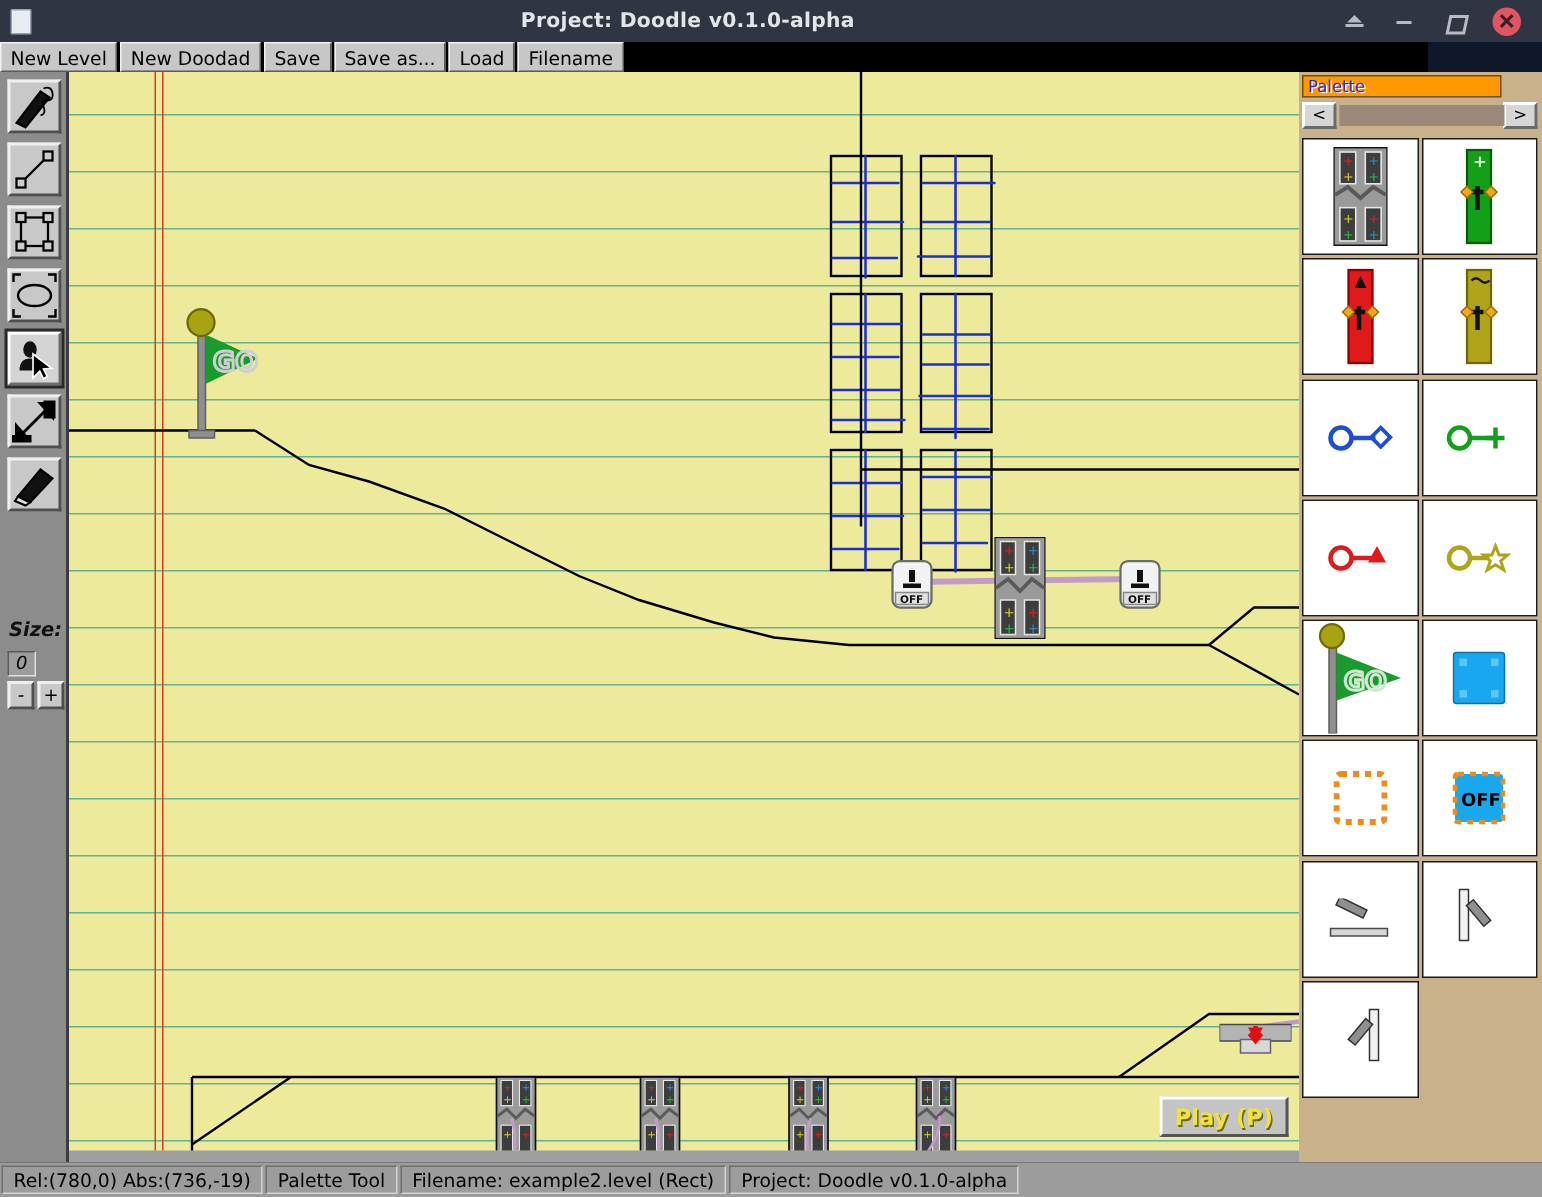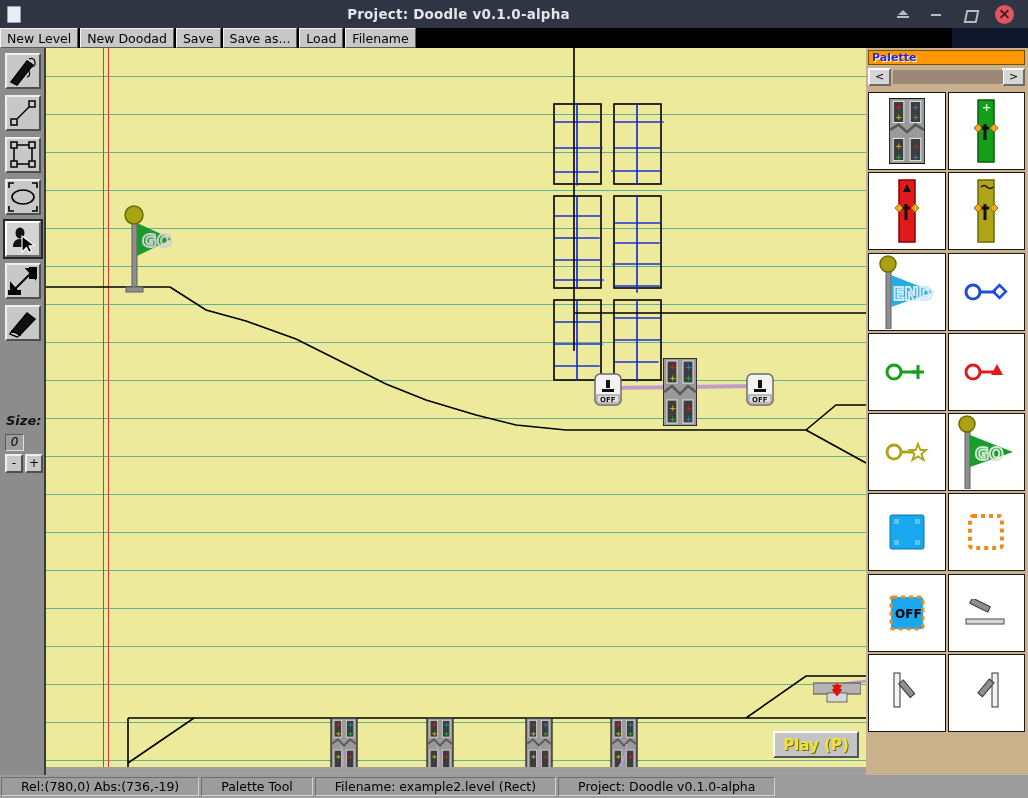--- a/index.html
+++ b/index.html
@@ -67,41 +67,41 @@
      background:#edeb9b; overflow:hidden; border-bottom:3px solid #9f9f9f; }
   #paper { position:absolute; inset:0; }
   .hline { position:absolute; left:0; width:820px; height:1px; background:#4aa891; opacity:.85;}
   .vline { position:absolute; top:0; width:1px; height:722px; background:#e0392a; }
   #canvas-scroll-h { position:absolute; left:46px; top:722px; width:820px; height:5px; background:#9f9f9f; }
 
   svg.overlay { position:absolute; left:0; top:0; width:820px; height:722px; }
 
   
   #palette { position:absolute; left:866px; top:0; width:162px; height:727px; background:#c9b18c; }
-  #palette-title { position:absolute; left:2px; top:2px; width:157px; height:15px; background:#ff9800;
-     border:1px solid #7a4f00; color:#2a2ad0; font-weight:bold; font-size:11px;
+  #palette-title { position:absolute; left:2px; top:2px; width:133px; height:15px; background:#ff9800;
+     border:1px solid #7a4f00; color:#2a2ad0; font-weight:normal; font-size:11px;
      font-family:"DejaVu Sans", sans-serif; padding-left:3px; line-height:13px;
      text-shadow: 1px 1px 0 #ffffff; }
   #pal-scrollrow { position:absolute; left:2px; top:19px; width:157px; height:20px; display:flex; align-items:center; }
   .palarrow { width:23px; height:18px; background:#d6d6d6;
      border-top:2px solid #ffffff; border-left:2px solid #ffffff;
      border-bottom:2px solid #6b6b6b; border-right:2px solid #6b6b6b;
      text-align:center; font-size:11px; line-height:14px; color:#000; cursor:pointer; }
   #pal-track { flex:1; height:14px; margin:0 2px; background:#e0a573; position:relative; }
   #pal-thumb { position:absolute; left:0; top:0; width:110px; height:14px; background:#9b8878; cursor:pointer;}
   #pal-grid { position:absolute; left:2px; top:44px; width:157px; height:640px;
      display:grid; grid-template-columns:1fr 1fr; gap:2px; }
   .pcell { background:#fff; border:1px solid #1a1a1a; position:relative;
      display:flex; align-items:center; justify-content:center; height:78px; cursor:pointer; overflow:hidden; }
   .pcell svg { display:block; }
 
   
   #statusbar { position:absolute; left:0; top:775px; width:1028px; height:23px; background:#9c9c9c;
      display:flex; align-items:center; }
-  .scell { height:19px; margin:0 1px; padding:0 19px; display:flex; align-items:center;
+  .scell { height:19px; margin:0 1px; padding:0 7px; display:flex; align-items:center;
      color:#000; font-size:12.5px; font-family:"DejaVu Sans", sans-serif;
      border-top:1px solid #6e6e6e; border-left:1px solid #6e6e6e;
      border-bottom:1px solid #d2d2d2; border-right:1px solid #d2d2d2; }
   .scell.flex { flex:1; }
 
   
   #playbtn { position:absolute; left:773px; top:728px; width:86px; height:27px;
      background:#c4c4c4; border-top:2px solid #ffffff; border-left:2px solid #ffffff;
      border-bottom:2px solid #555; border-right:2px solid #555;
      color:#f3e23a; font-weight:bold; font-size:15px; display:flex; align-items:center;
@@ -464,28 +464,20 @@
         <div class="pcell">
           <svg width="42" height="66" viewBox="0 0 42 62">
             <rect x="13" y="0" width="16" height="62" fill="#b0a518" stroke="#6e6700" stroke-width="1.5"></rect>
             <path d="M16 7 Q19 4 22 7 Q25 10 28 7" fill="none" stroke="#111" stroke-width="1.6"></path>
             <path d="M20 24 L20 40 M16 28 L24 28" stroke="#111" stroke-width="3"></path>
             <path d="M9 28 L13 24 L17 28 L13 32 Z" fill="#f0a91b" stroke="#a06a00"></path>
             <path d="M25 28 L29 24 L33 28 L29 32 Z" fill="#f0a91b" stroke="#a06a00"></path>
           </svg>
         </div>
 
-        <div class="pcell">
-          <svg width="66" height="74" viewBox="0 0 66 74">
-            <rect x="12" y="12" width="5" height="62" fill="#8f8f8f" stroke="#5e5e5e"></rect>
-            <circle cx="14" cy="9" r="8" fill="#a8a313" stroke="#6c6a00" stroke-width="1.5"></circle>
-            <path d="M17 20 L60 37 L17 52 Z" fill="#29abe2"></path>
-            <text x="19" y="45" font-family="DejaVu Sans, sans-serif" font-size="17" font-weight="bold" fill="none" stroke="#cfe8f6" stroke-width="2">END</text>
-          </svg>
-        </div>
 
         <div class="pcell">
           <svg width="44" height="22" viewBox="0 0 44 22">
             <circle cx="9" cy="11" r="7" fill="none" stroke="#1c4fd6" stroke-width="3"></circle>
             <line x1="16" y1="11" x2="32" y2="11" stroke="#1c4fd6" stroke-width="3"></line>
             <rect x="31" y="6" width="9" height="9" transform="rotate(45 35.5 10.5)" fill="none" stroke="#1c4fd6" stroke-width="2.5"></rect>
           </svg>
         </div>
 
         <div class="pcell">

